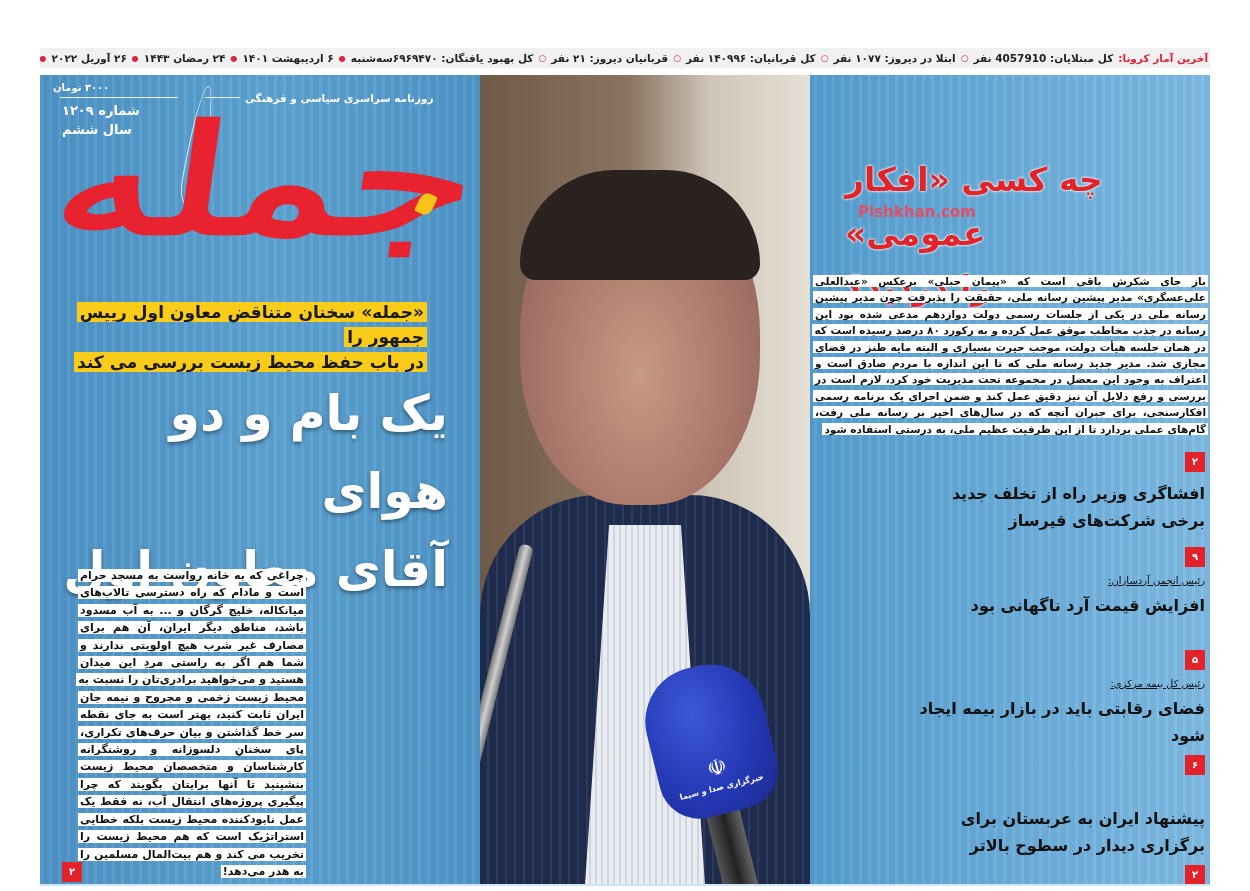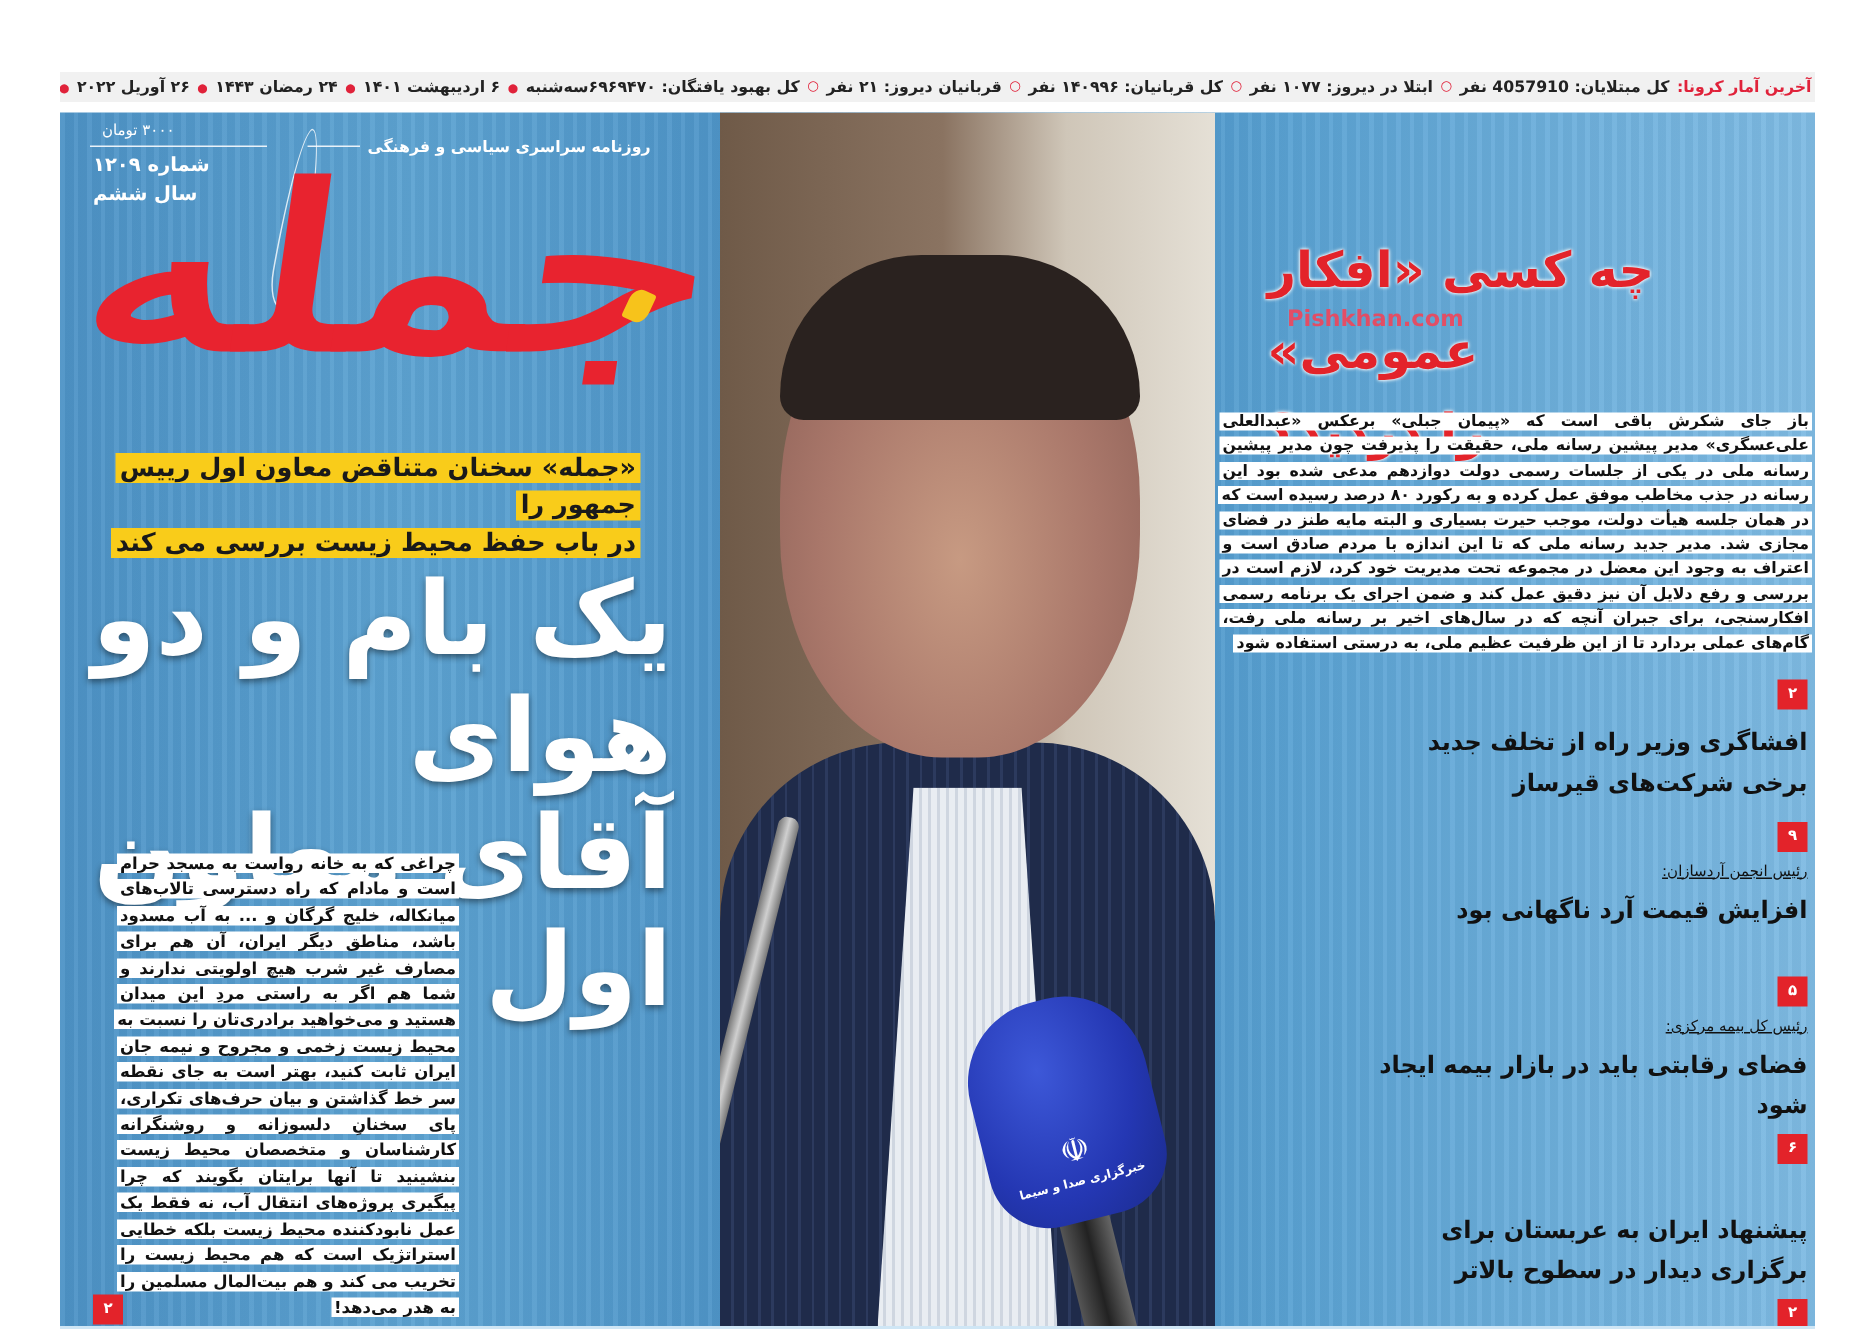--- a/index.html
+++ b/index.html
@@ -64,21 +64,21 @@
     display:flex; flex-direction:column; align-items:center; justify-content:flex-end; padding-bottom:22px; box-sizing:border-box;
     color:#fff; font-size:8px; direction:rtl; font-weight:bold;
   }
   .photo .mic .emblem { font-size:22px; line-height:1; margin-bottom:4px; }
   .photo .mic-stem {
     position:absolute; left:235px; top:720px; width:34px; height:110px;
     background:linear-gradient(90deg,#555,#222,#666); transform:rotate(-14deg);
   }
 
   
-  .price { position:absolute; left:28px; top:7px; color:#fff; font-size:10px; font-weight:normal; direction:rtl; }
+  .price { position:absolute; left:13px; top:7px; color:#fff; font-size:10px; font-weight:bold; direction:rtl; }
   .mast-line { position:absolute; top:22px; height:1px; background:#e9f2f9; }
   .issue { position:absolute; left:22px; top:27px; color:#fff; font-size:13px; font-weight:bold; direction:rtl; text-align:left; line-height:1.45; }
   .tagline { position:absolute; left:205px; top:17px; color:#fff; font-size:10.5px; font-weight:bold; direction:rtl; }
   .logo {
     position:absolute; left:60px; top:30px; width:330px; height:170px;
     color:#e8232f; font-size:150px; font-weight:bold; direction:rtl; line-height:1;
     font-family:"DejaVu Serif", serif; text-align:center; letter-spacing:-6px;
     transform:scaleX(1.35) skewX(-6deg); transform-origin:center;
   }
   .logo-dot { position:absolute; left:378px; top:118px; width:16px; height:22px; background:#f7c31b; border-radius:45% 10% 45% 10%; transform:rotate(25deg); }
@@ -89,21 +89,21 @@
   }
 
   
   .kicker { position:absolute; left:22px; top:225px; direction:rtl; text-align:right; width:365px; }
   .hl {
     display:inline; background:#f9cc1a; color:#1a1a1a; font-weight:bold; font-size:17px; line-height:25px;
     -webkit-box-decoration-break:clone; box-decoration-break:clone; padding:0 3px;
   }
   .main-title {
     position:absolute; left:18px; top:300px; width:390px; direction:rtl; text-align:right;
-    color:#fff; font-weight:bold; font-size:68px; line-height:78px; letter-spacing:-1px;
+    color:#fff; font-weight:bold; font-size:49px; line-height:78px; letter-spacing:-1px;
     text-shadow:0 2px 4px rgba(0,0,0,0.45);
   }
   .left-body {
     position:absolute; left:22px; top:492px; width:228px; direction:rtl; text-align:justify;
     font-size:11px; font-weight:bold; line-height:17.4px; color:#111;margin-left:16px;
   }
   .left-body span { background:#fff; -webkit-box-decoration-break:clone; box-decoration-break:clone; padding:0 2px; }
   .pagetag {
     display:inline-flex; align-items:center; justify-content:center;
     width:20px; height:20px; background:#e3232a; color:#fff; font-size:10px; font-weight:bold;

